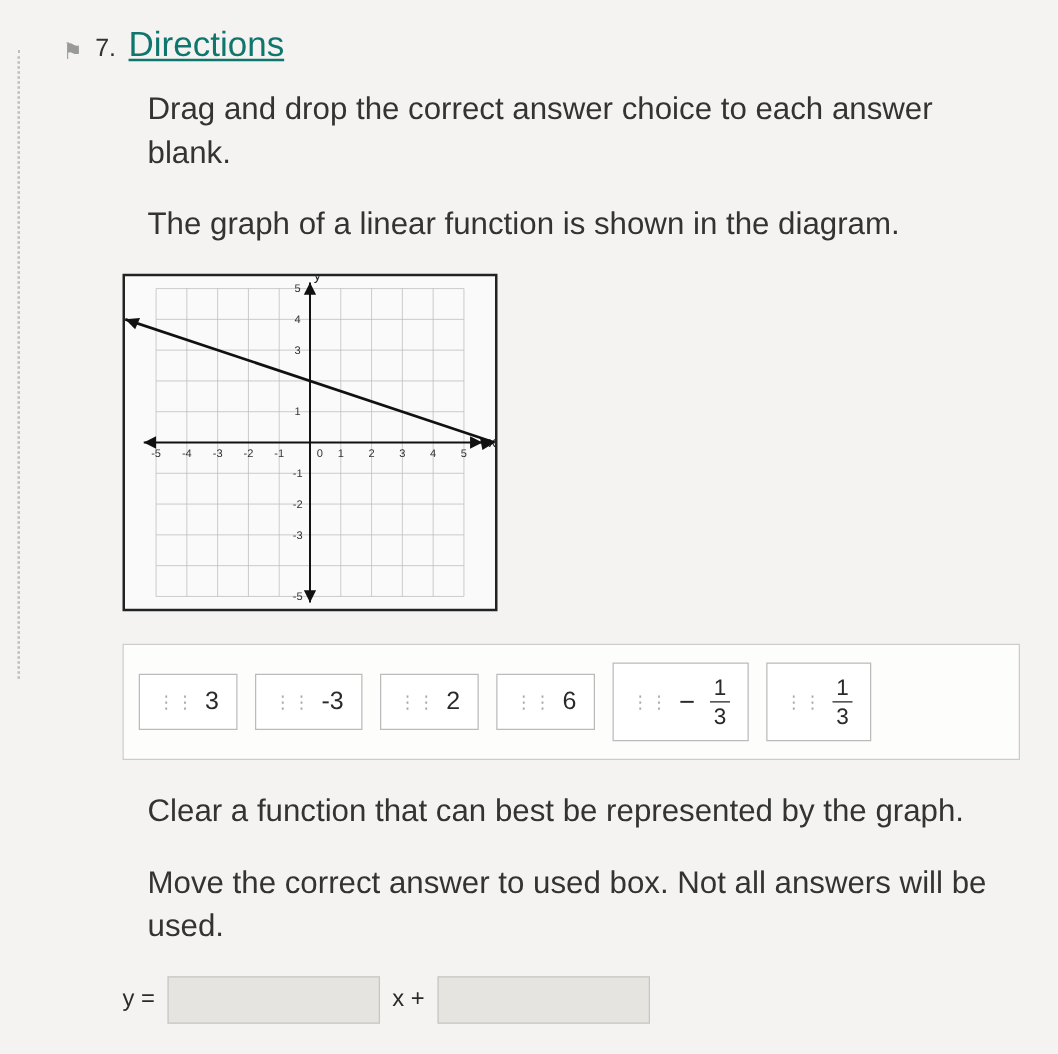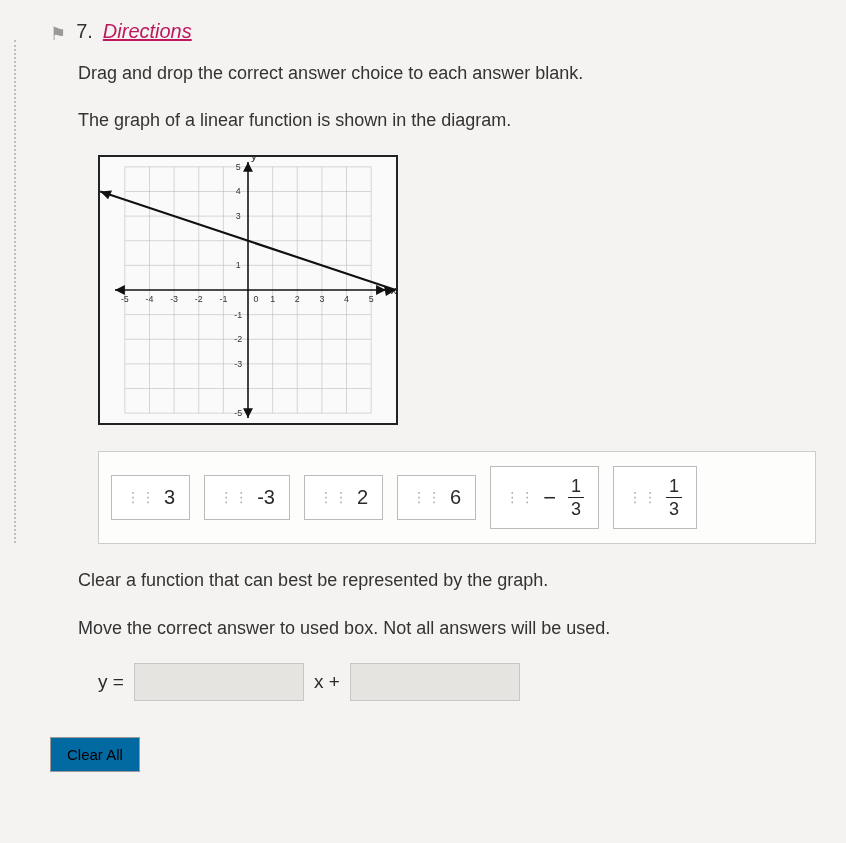--- a/index.html
+++ b/index.html
@@ -22,29 +22,28 @@
     color: #999;
     font-size: 18px;
     position: relative;
     top: 2px;
   }
   .q-number {
     font-size: 20px;
     color: #333;
   }
   .directions-link {
-    font-size: 20px;
+    font-size: 28px;
     text-decoration: underline;
-    color: #be185d;
+    color: #0f766e;
     cursor: pointer;
-    font-style: italic;
   }
   .body-text {
-    font-size: 18px;
-    margin-left: 28px;
+    font-size: 25px;
+    margin-left: 68px;
     margin-bottom: 22px;
     line-height: 1.4;
     color: #333;
   }
   .graph-wrap {
     margin-left: 48px;
     margin-bottom: 26px;
   }
   svg.graph { display: block; background: #fafafa; border: 2px solid #222; }
   .tiles-row {

